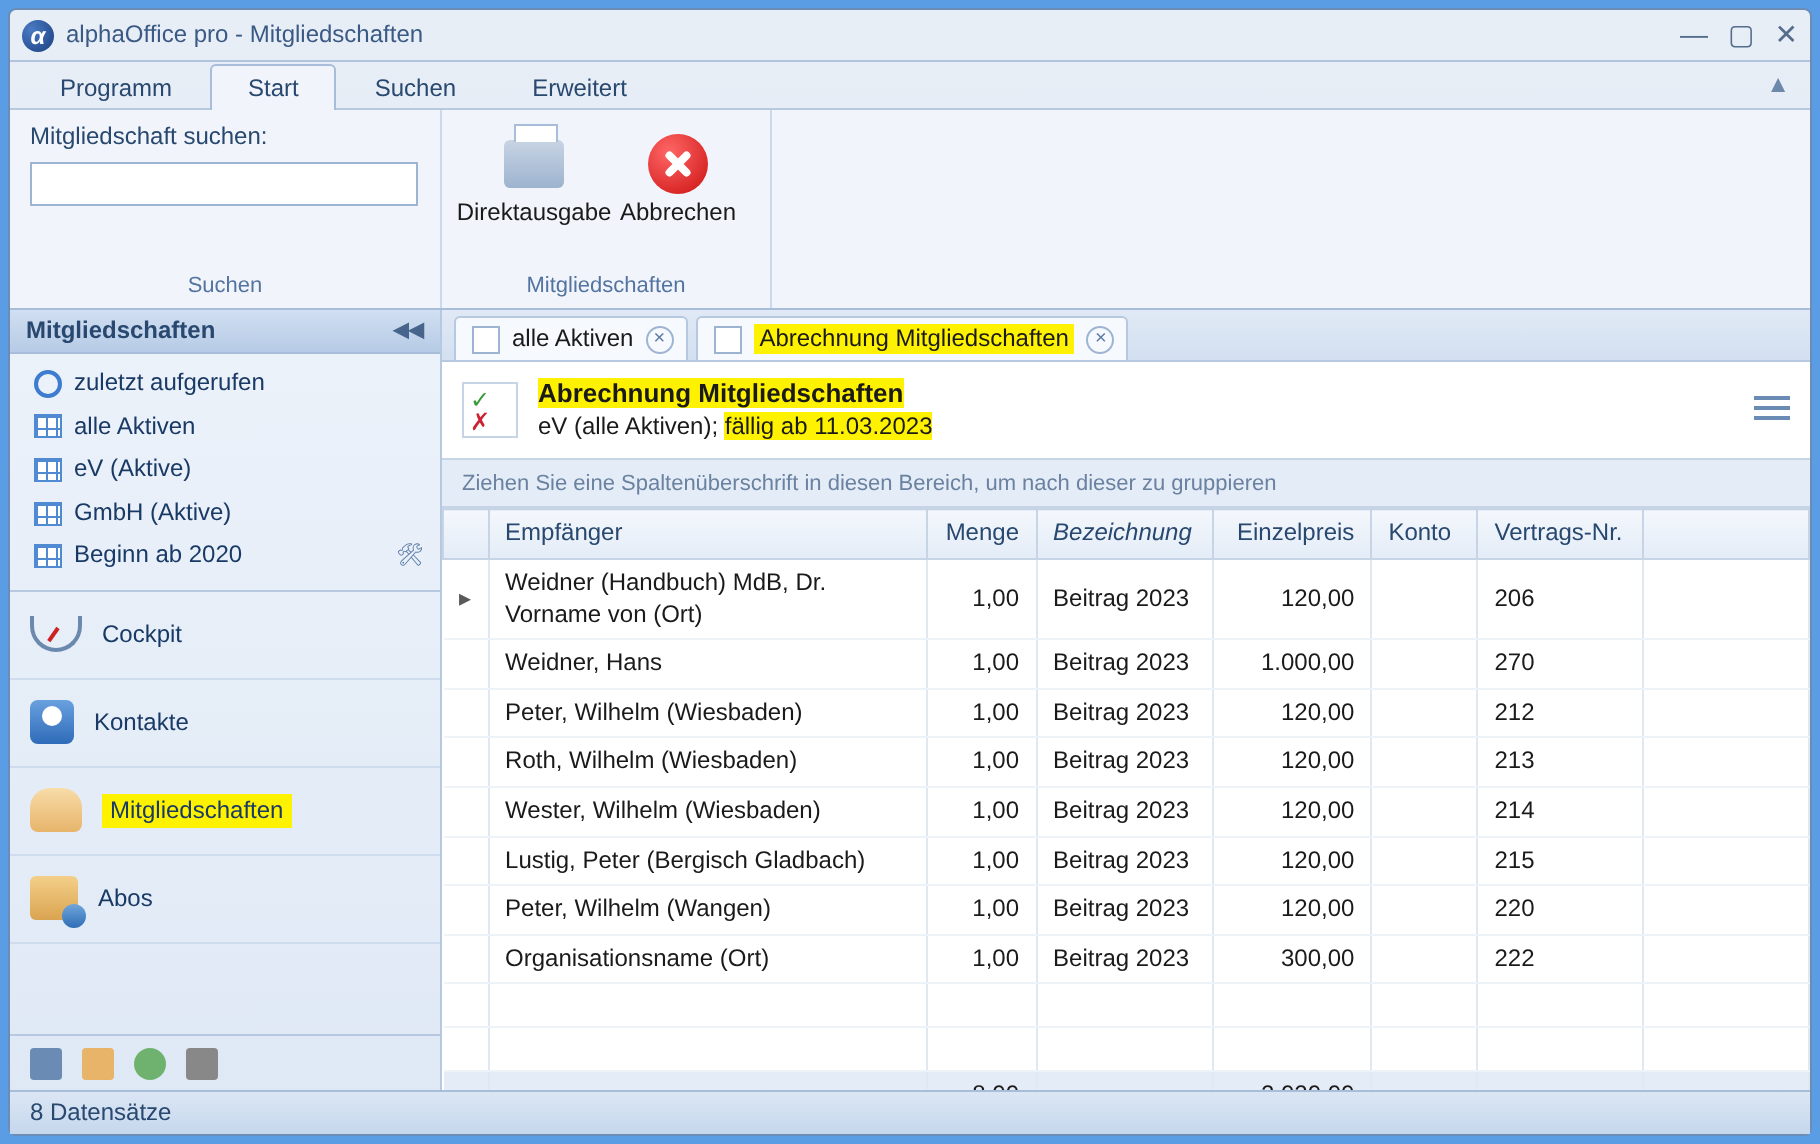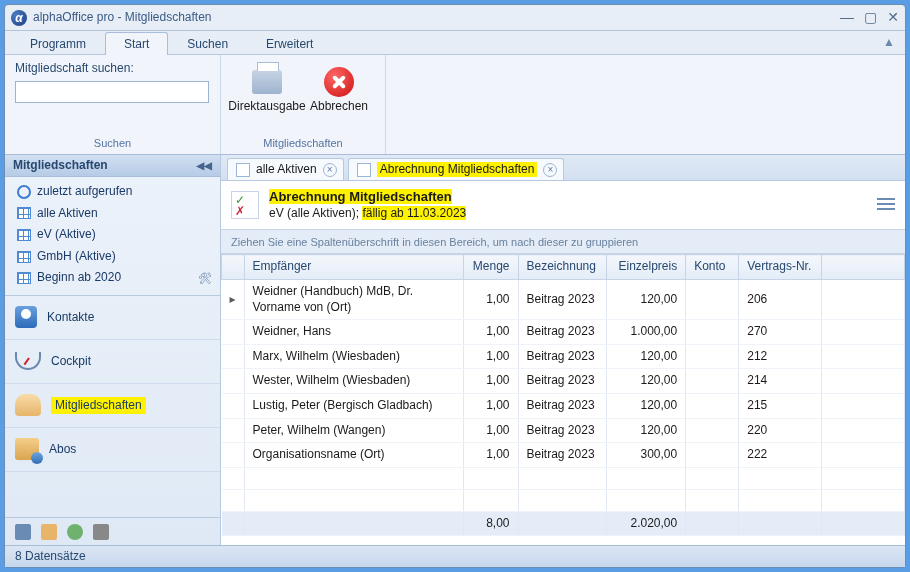--- a/index.html
+++ b/index.html
@@ -222,26 +222,26 @@
             <span>GmbH (Aktive)</span>
           </div>
           <div class="item">
             <span class="i-grid"></span>
             <span>Beginn ab 2020</span>
             <span class="cfg">🛠</span>
           </div>
         </div>
       <div class="navlist" id="navlist">
           <div class="nav">
+            <span class="ni ni-cockpit"></span>
+            <span class="lbl">Cockpit</span>
+          </div>
+          <div class="nav">
             <span class="ni ni-kontakt"></span>
             <span class="lbl">Kontakte</span>
-          </div>
-          <div class="nav">
-            <span class="ni ni-cockpit"></span>
-            <span class="lbl">Cockpit</span>
           </div>
           <div class="nav highlight">
             <span class="ni ni-mitglied"></span>
             <span class="lbl">Mitgliedschaften</span>
           </div>
           <div class="nav">
             <span class="ni ni-abo"></span>
             <span class="lbl">Abos</span>
           </div>
         </div>
@@ -275,21 +275,21 @@
         <div class="listicn"></div>
       </div>
       <div class="groupbar">Ziehen Sie eine Spaltenüberschrift in diesen Bereich, um nach dieser zu gruppieren</div>
       <div class="grid">
         <table>
           <thead>
               <tr id="thead-row">
                 <th style="width: 18px;"></th>
                 <th style="width: 260px;">Empfänger</th>
                 <th class="num" style="width: 55px;">Menge</th>
-                <th style="width: 90px;">Bezeichnung</th>
+                <th style="width: 90px; font-style: italic;">Bezeichnung</th>
                 <th class="num" style="width: 80px;">Einzelpreis</th>
                 <th style="width: 55px;">Konto</th>
                 <th style="width: 90px;">Vertrags-Nr.</th>
                 <th style="width: 110px;"></th>
               </tr>
             </thead>
           <tbody id="tbody">
               <tr>
                 <td class="rowptr">▸</td>
                 <td>Weidner (Handbuch) MdB, Dr. Vorname von (Ort)</td>
@@ -305,26 +305,36 @@
                 <td>Weidner, Hans</td>
                 <td class="num">1,00</td>
                 <td>Beitrag 2023</td>
                 <td class="num">1.000,00</td>
                 <td></td>
                 <td>270</td>
                 <td></td>
               </tr>
               <tr>
                 <td class="rowptr"></td>
-                <td>Marx, Wilhelm (Wiesbaden)</td>
+                <td>Peter, Wilhelm (Wiesbaden)</td>
                 <td class="num">1,00</td>
                 <td>Beitrag 2023</td>
                 <td class="num">120,00</td>
                 <td></td>
                 <td>212</td>
+                <td></td>
+              </tr>
+              <tr>
+                <td class="rowptr"></td>
+                <td>Roth, Wilhelm (Wiesbaden)</td>
+                <td class="num">1,00</td>
+                <td>Beitrag 2023</td>
+                <td class="num">120,00</td>
+                <td></td>
+                <td>213</td>
                 <td></td>
               </tr>
               <tr>
                 <td class="rowptr"></td>
                 <td>Wester, Wilhelm (Wiesbaden)</td>
                 <td class="num">1,00</td>
                 <td>Beitrag 2023</td>
                 <td class="num">120,00</td>
                 <td></td>
                 <td>214</td>

